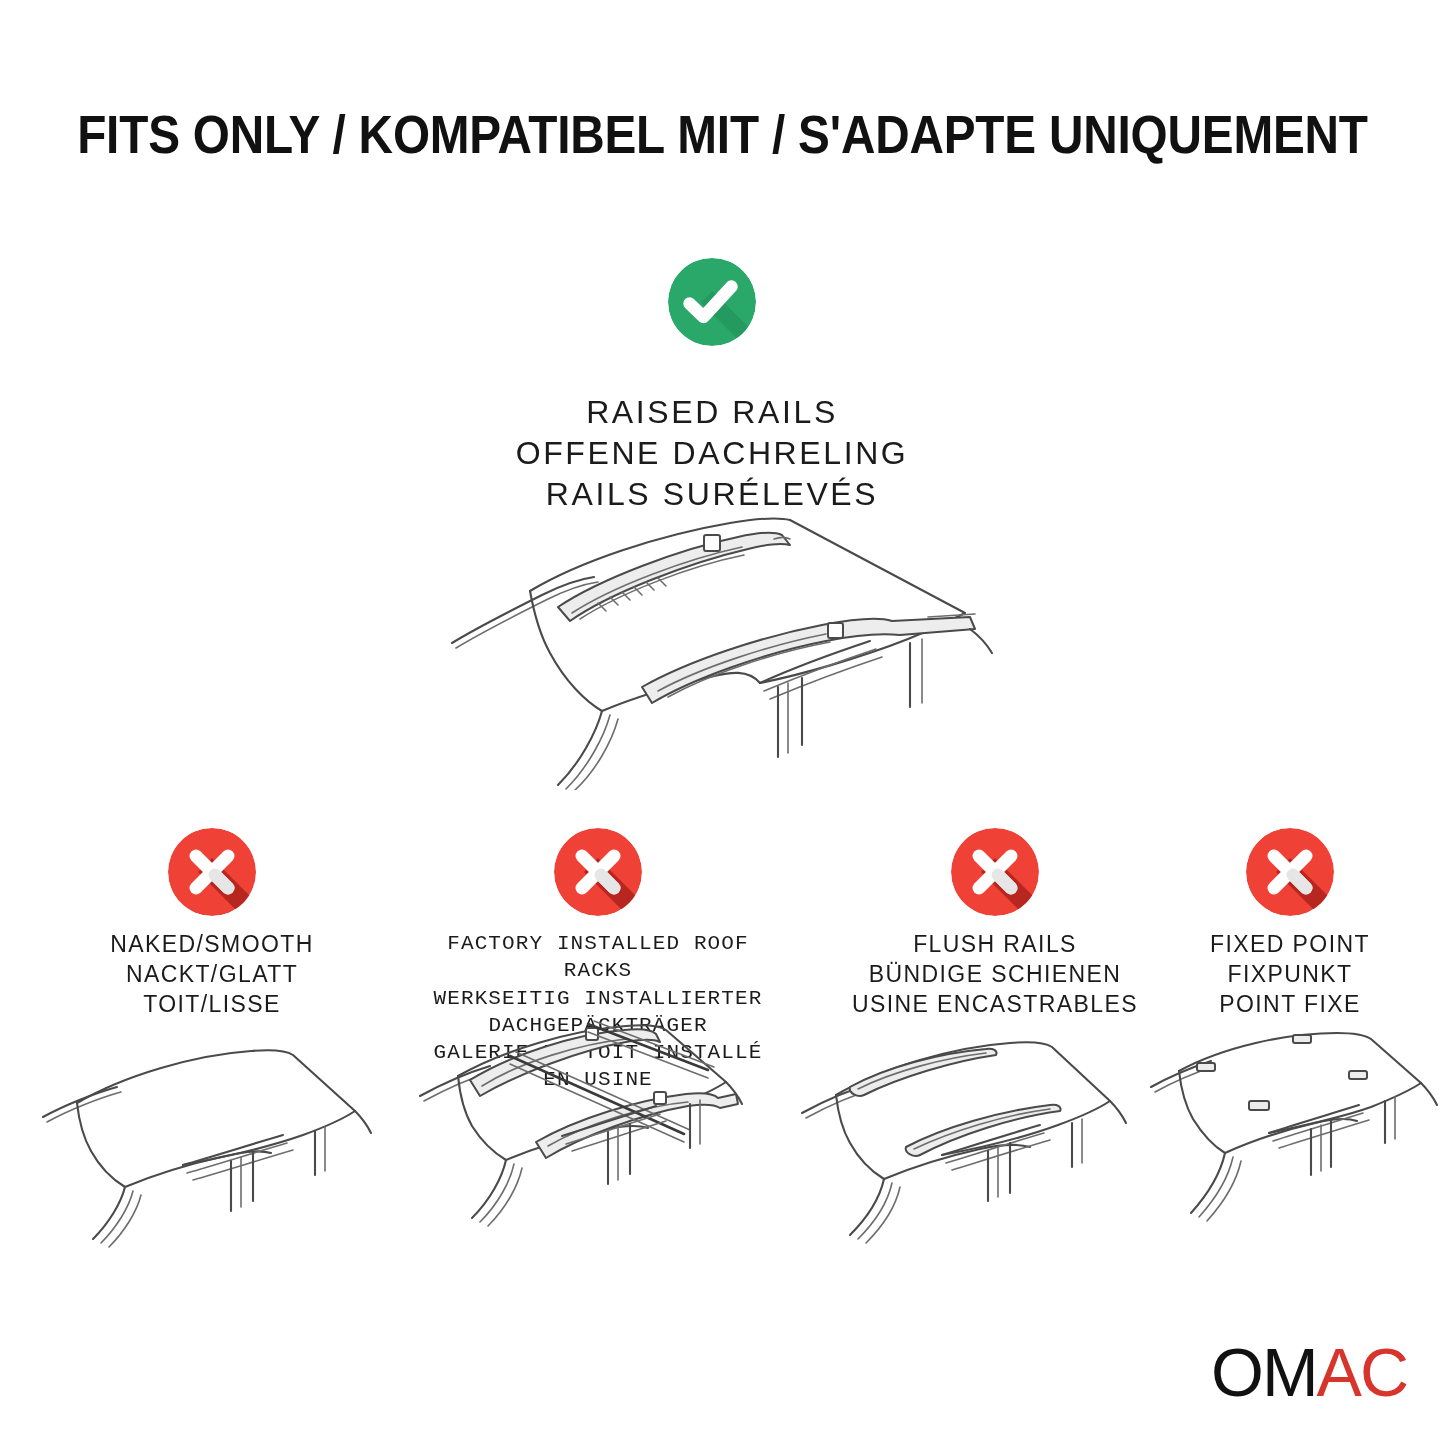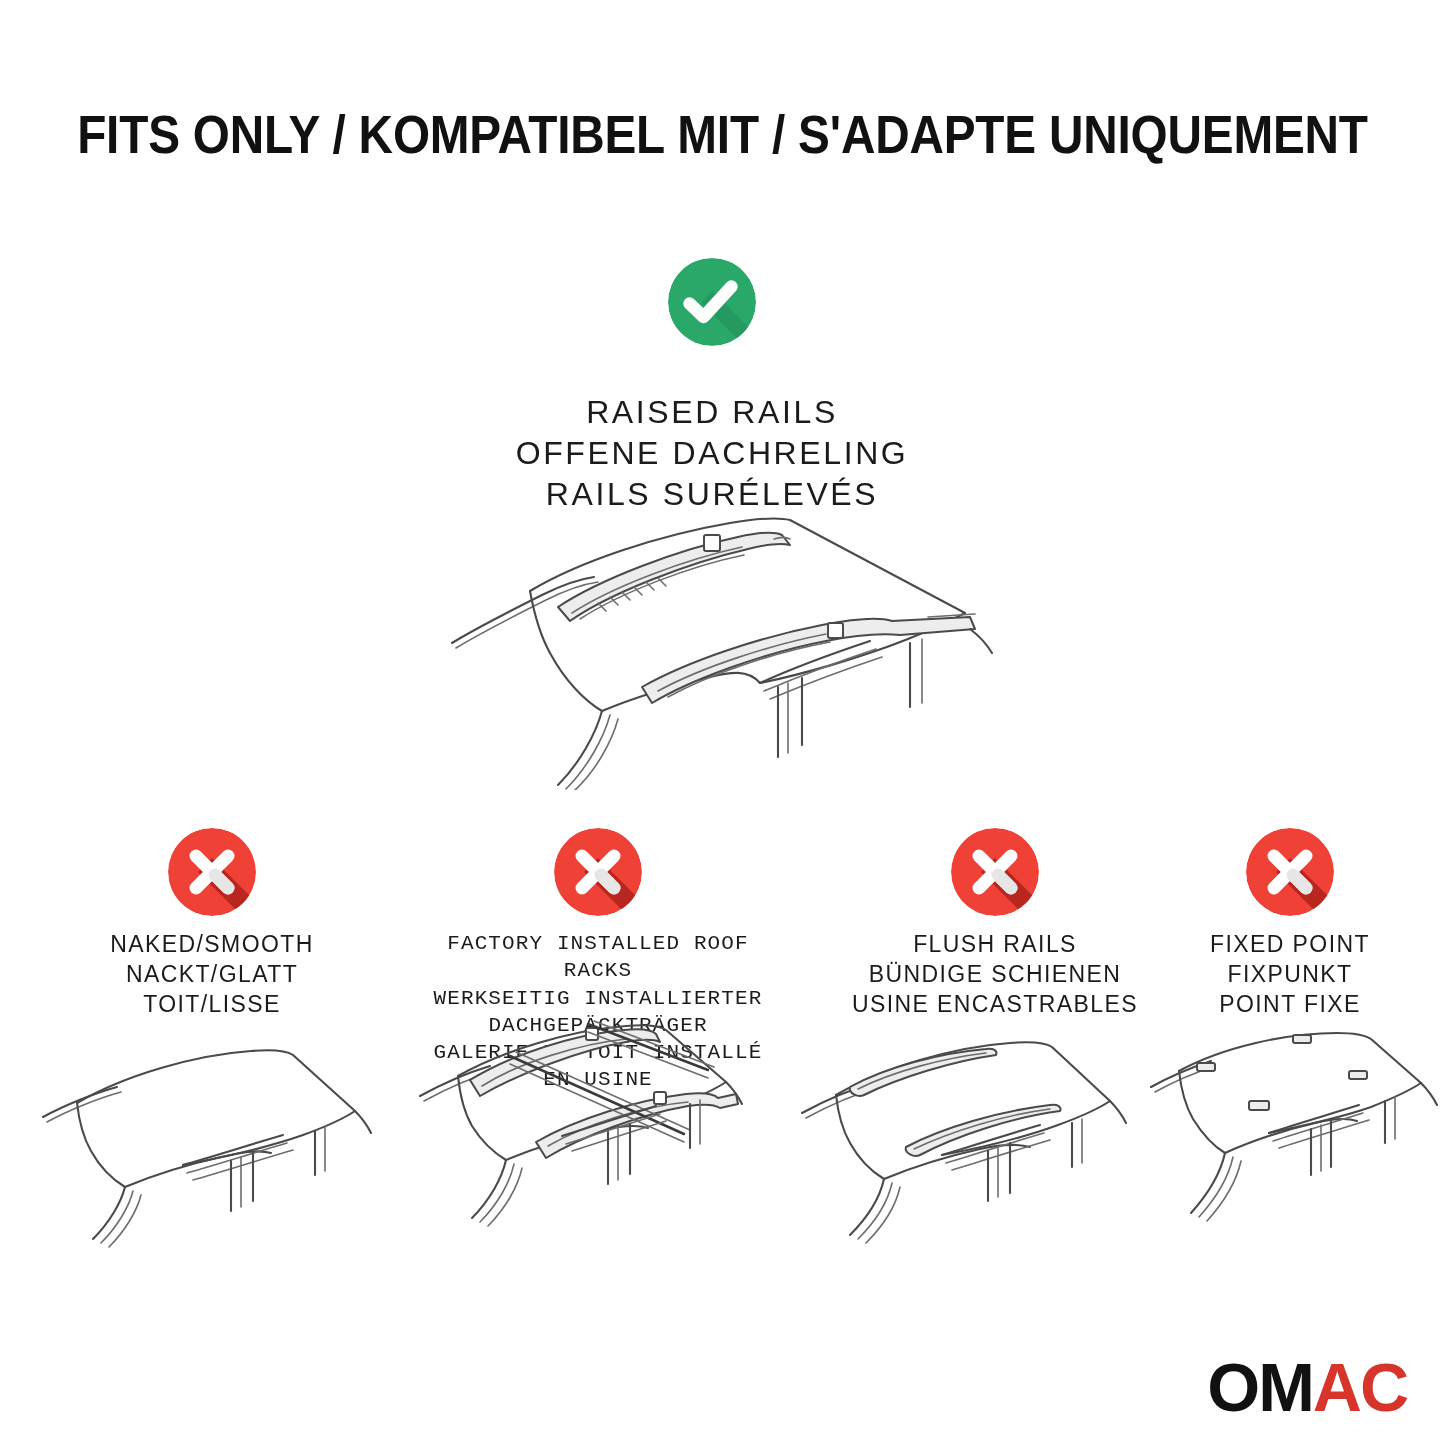--- a/index.html
+++ b/index.html
@@ -119,23 +119,23 @@
   .ln { fill: none; stroke: #4a4a4a; stroke-width: 2.1; stroke-linecap: round; stroke-linejoin: round; }
   .ln-t { fill: none; stroke: #6d6d6d; stroke-width: 1.6; stroke-linecap: round; stroke-linejoin: round; }
   .ln-d { fill: none; stroke: #3a3a3a; stroke-width: 2.6; stroke-linecap: round; stroke-linejoin: round; }
   .fillgrey { fill: #ededed; stroke: #4a4a4a; stroke-width: 2.0; stroke-linejoin: round; }
   .fillwhite { fill: #ffffff; stroke: #4a4a4a; stroke-width: 2.0; stroke-linejoin: round; }
 
   
   #logo {
     position: absolute;
     right: 38px;
-    bottom: 24px;
+    bottom: 39px;
     font-family: "Liberation Sans", sans-serif;
-    font-weight: 700;
+    font-weight: 400;
     font-size: 68px;
     letter-spacing: -2px;
     line-height: 1;
     white-space: nowrap;
   }
   #logo .lg-dark { color: #111111; }
   #logo .lg-red  { color: #d7352c; }
 </style>
 </head>
 <body>

